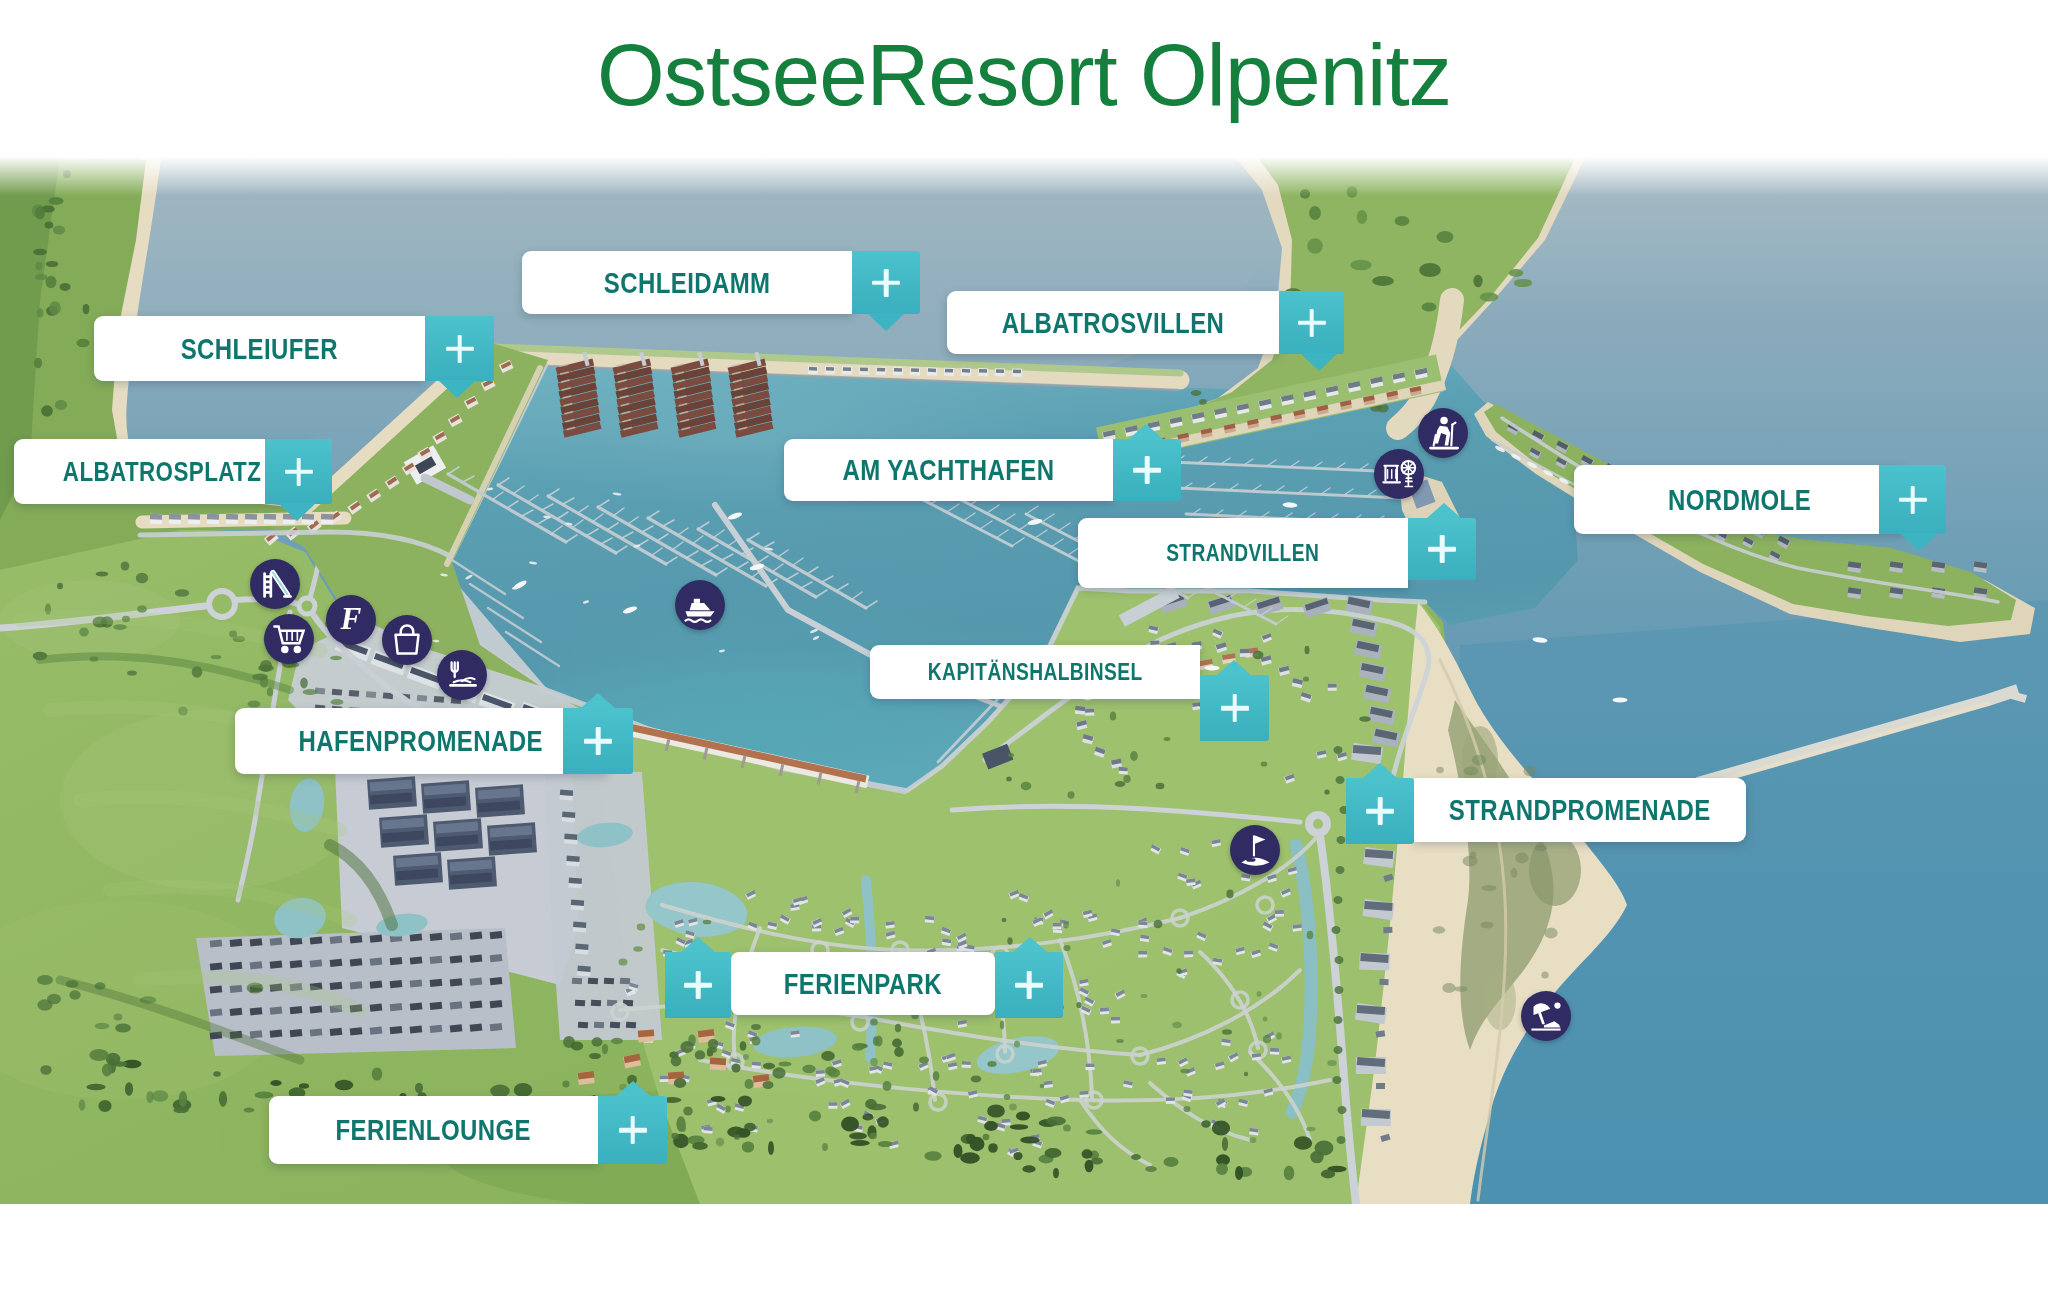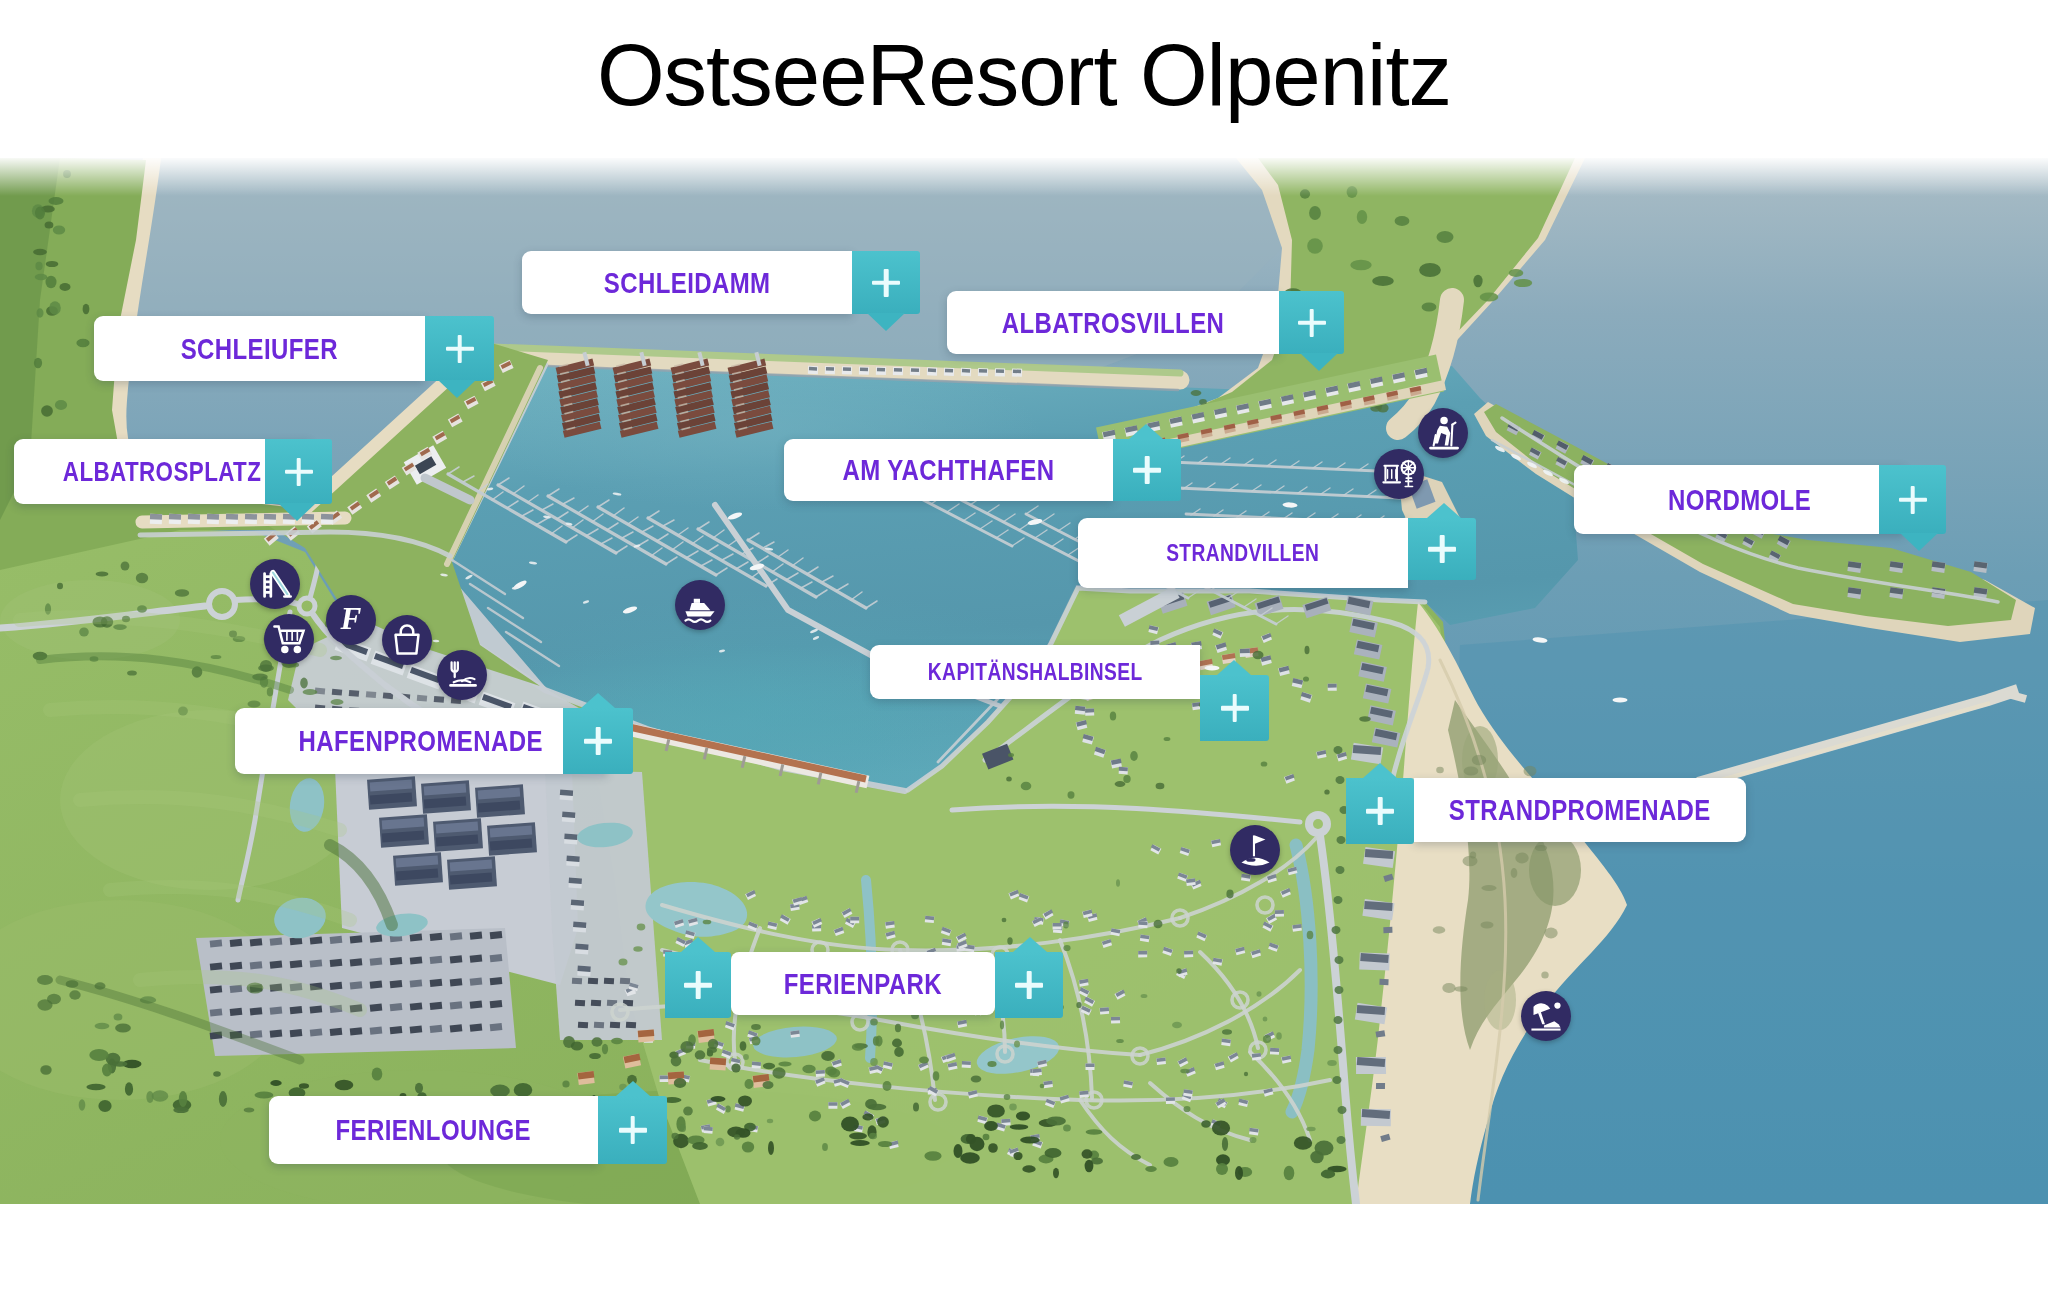--- a/index.html
+++ b/index.html
@@ -1,17 +1,17 @@
 <!DOCTYPE html>
 <html><head><meta charset="utf-8"><title>OstseeResort Olpenitz</title>
 <style>
 html,body{margin:0;padding:0;background:#ffffff;width:2048px;height:1303px;overflow:hidden;font-family:"Liberation Sans",sans-serif;}
-#title{position:absolute;left:0;top:25px;width:2048px;text-align:center;color:#000000;font-size:87px;font-weight:400;letter-spacing:-1px;}
+#title{position:absolute;left:0;top:25px;width:2048px;text-align:center;color:#15803d;font-size:87px;font-weight:400;letter-spacing:-1px;}
 #map{position:absolute;left:0;top:158px;width:2048px;height:1046px;}
-.lb{position:absolute;background:#ffffff;border-radius:9px 0 0 9px;color:#6d28d9;font-weight:bold;display:flex;align-items:center;justify-content:center;letter-spacing:0.5px;box-shadow:0 3px 8px rgba(40,60,80,0.25);z-index:30;}
+.lb{position:absolute;background:#ffffff;border-radius:9px 0 0 9px;color:#0f766e;font-weight:bold;display:flex;align-items:center;justify-content:center;letter-spacing:0.5px;box-shadow:0 3px 8px rgba(40,60,80,0.25);z-index:30;}
 .lb span{display:inline-block;transform:scaleX(0.8);transform-origin:center;white-space:nowrap;}
 .lbr{border-radius:0 9px 9px 0;justify-content:center;}
 .lbm{border-radius:8px;}
 .sq{position:absolute;background:linear-gradient(180deg,#4cc2cd,#3aafbd);z-index:31;border-radius:0 3px 3px 0;}
 .ph,.pv{position:absolute;background:#eafcfd;border-radius:1px;}
 .ph{left:50%;top:50%;width:28px;height:4.6px;transform:translate(-50%,-50%);}
 .pv{left:50%;top:50%;width:4.6px;height:28px;transform:translate(-50%,-50%);}
 .tri{position:absolute;width:0;height:0;border-left:19px solid transparent;border-right:19px solid transparent;z-index:31;}
 .td{border-top:18px solid #3db4c1;}
 .tu{border-left:17px solid transparent;border-right:17px solid transparent;border-bottom:15px solid #4cc2cd;}

